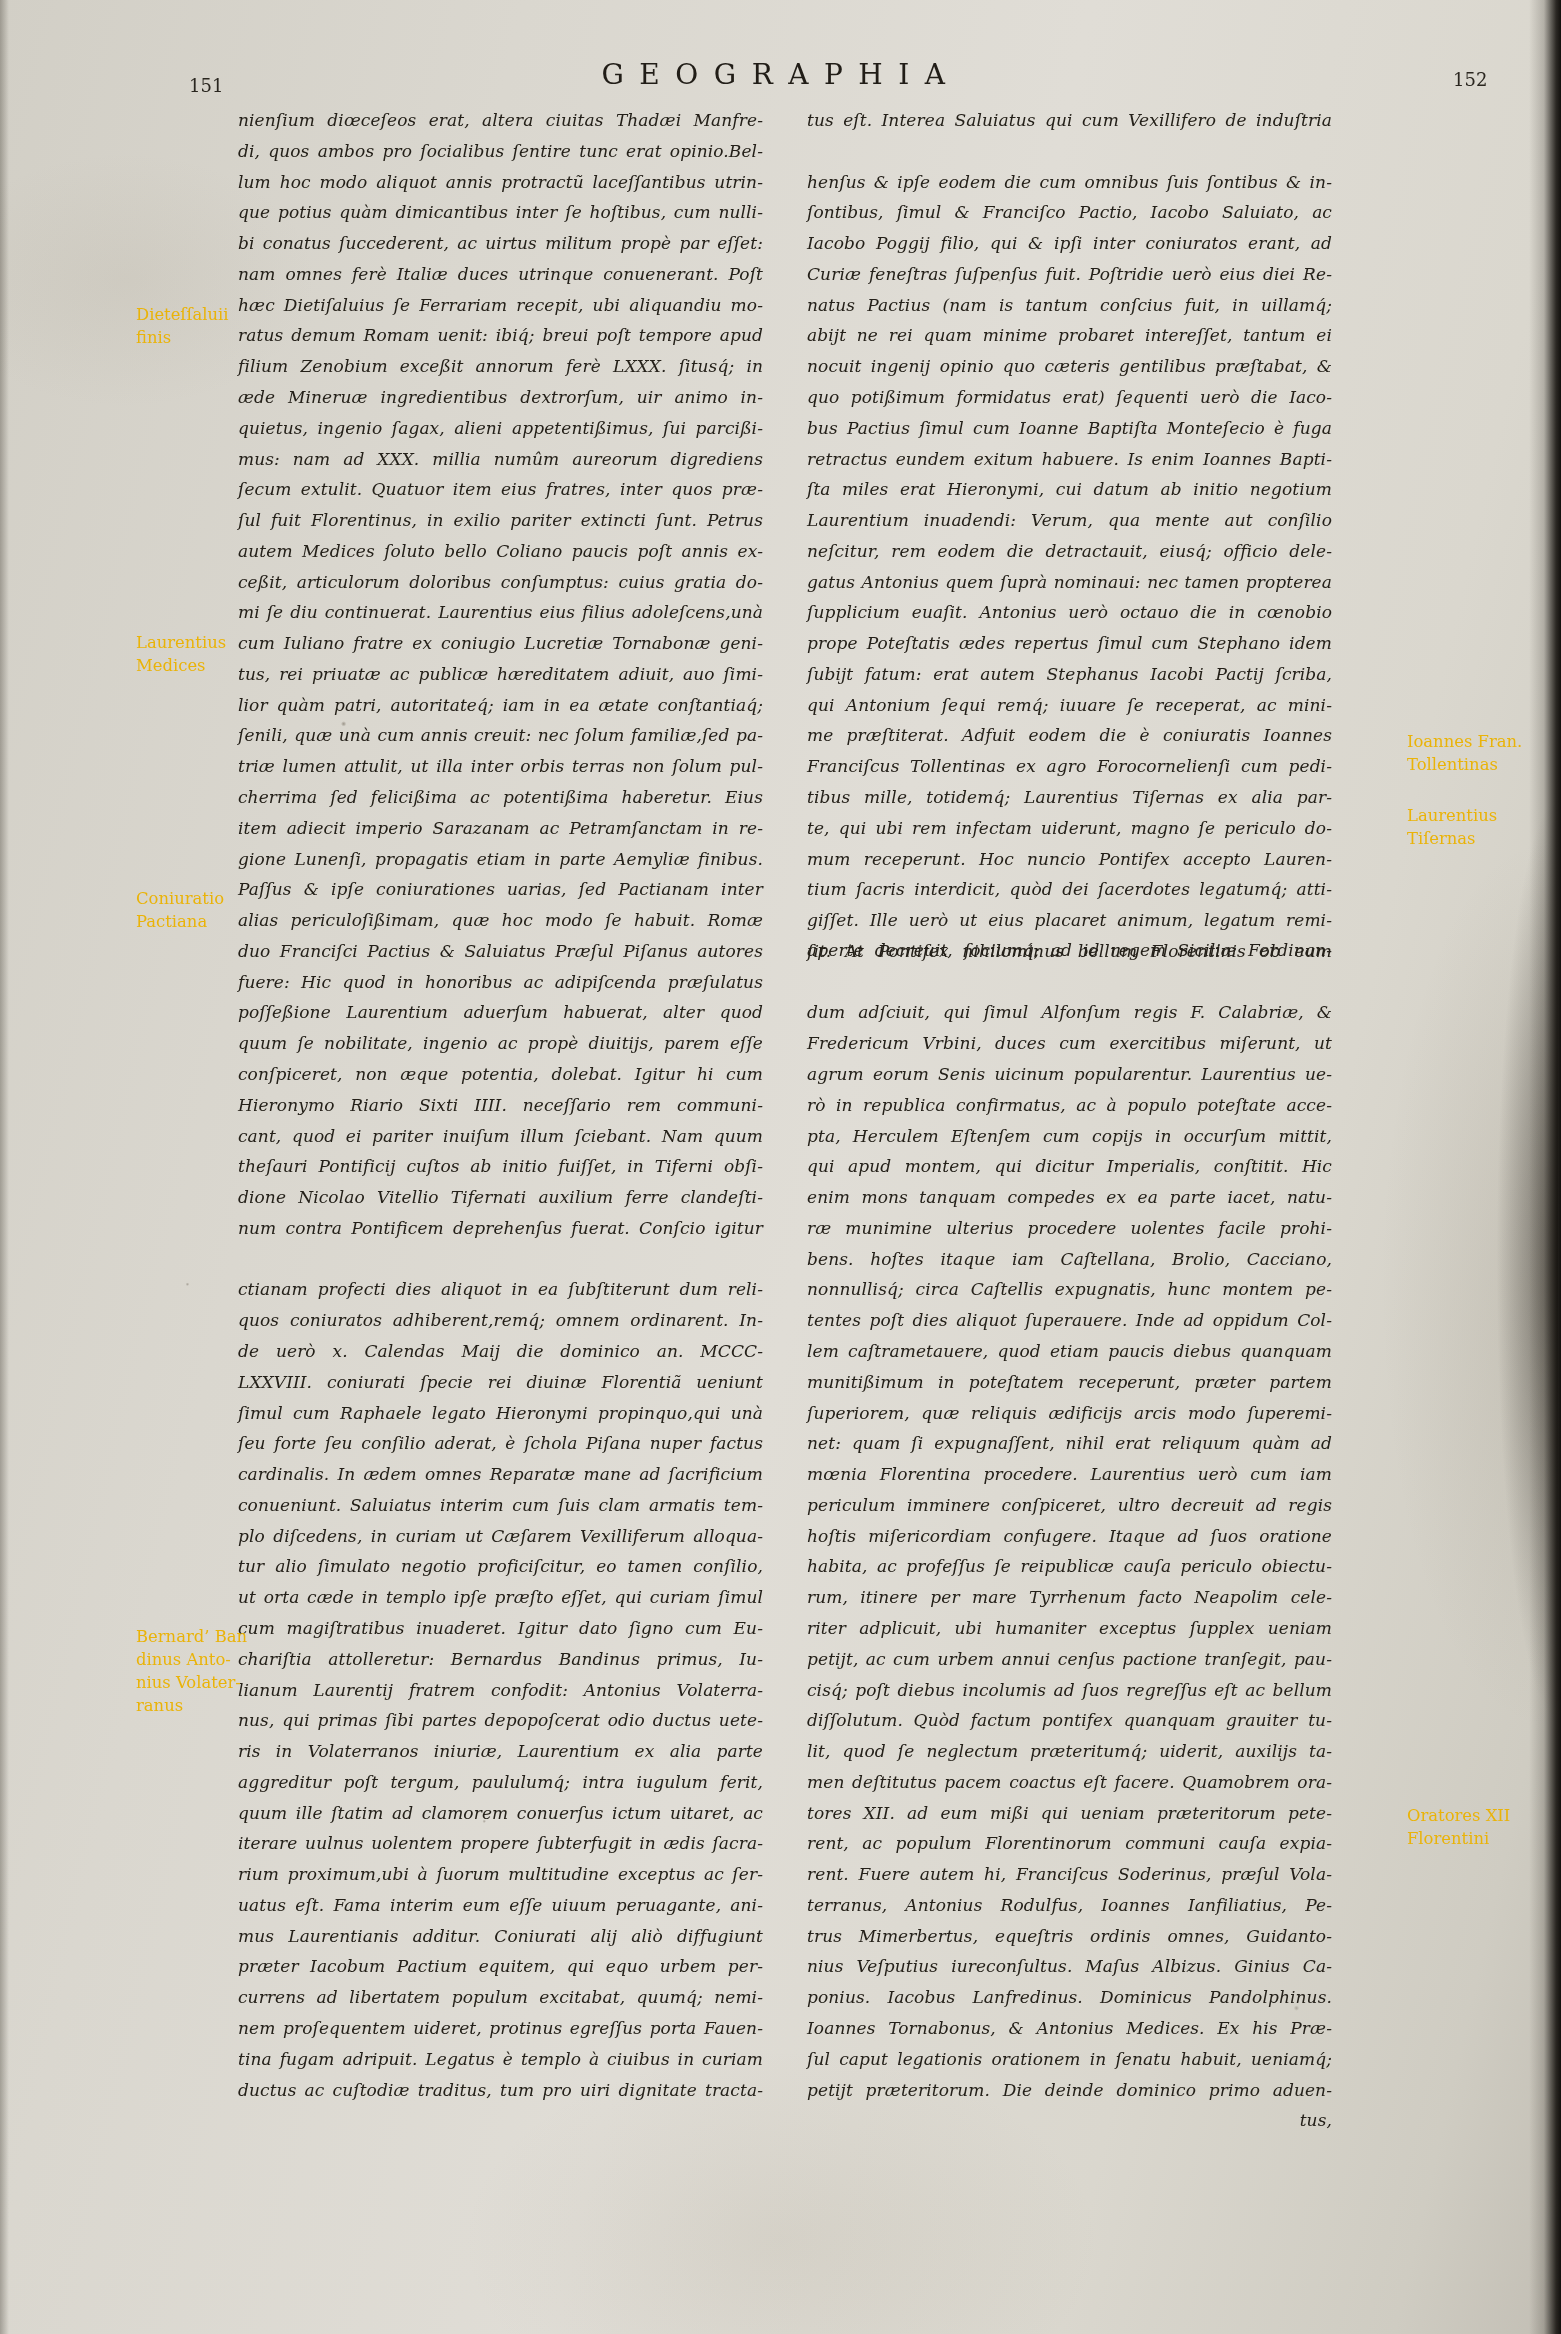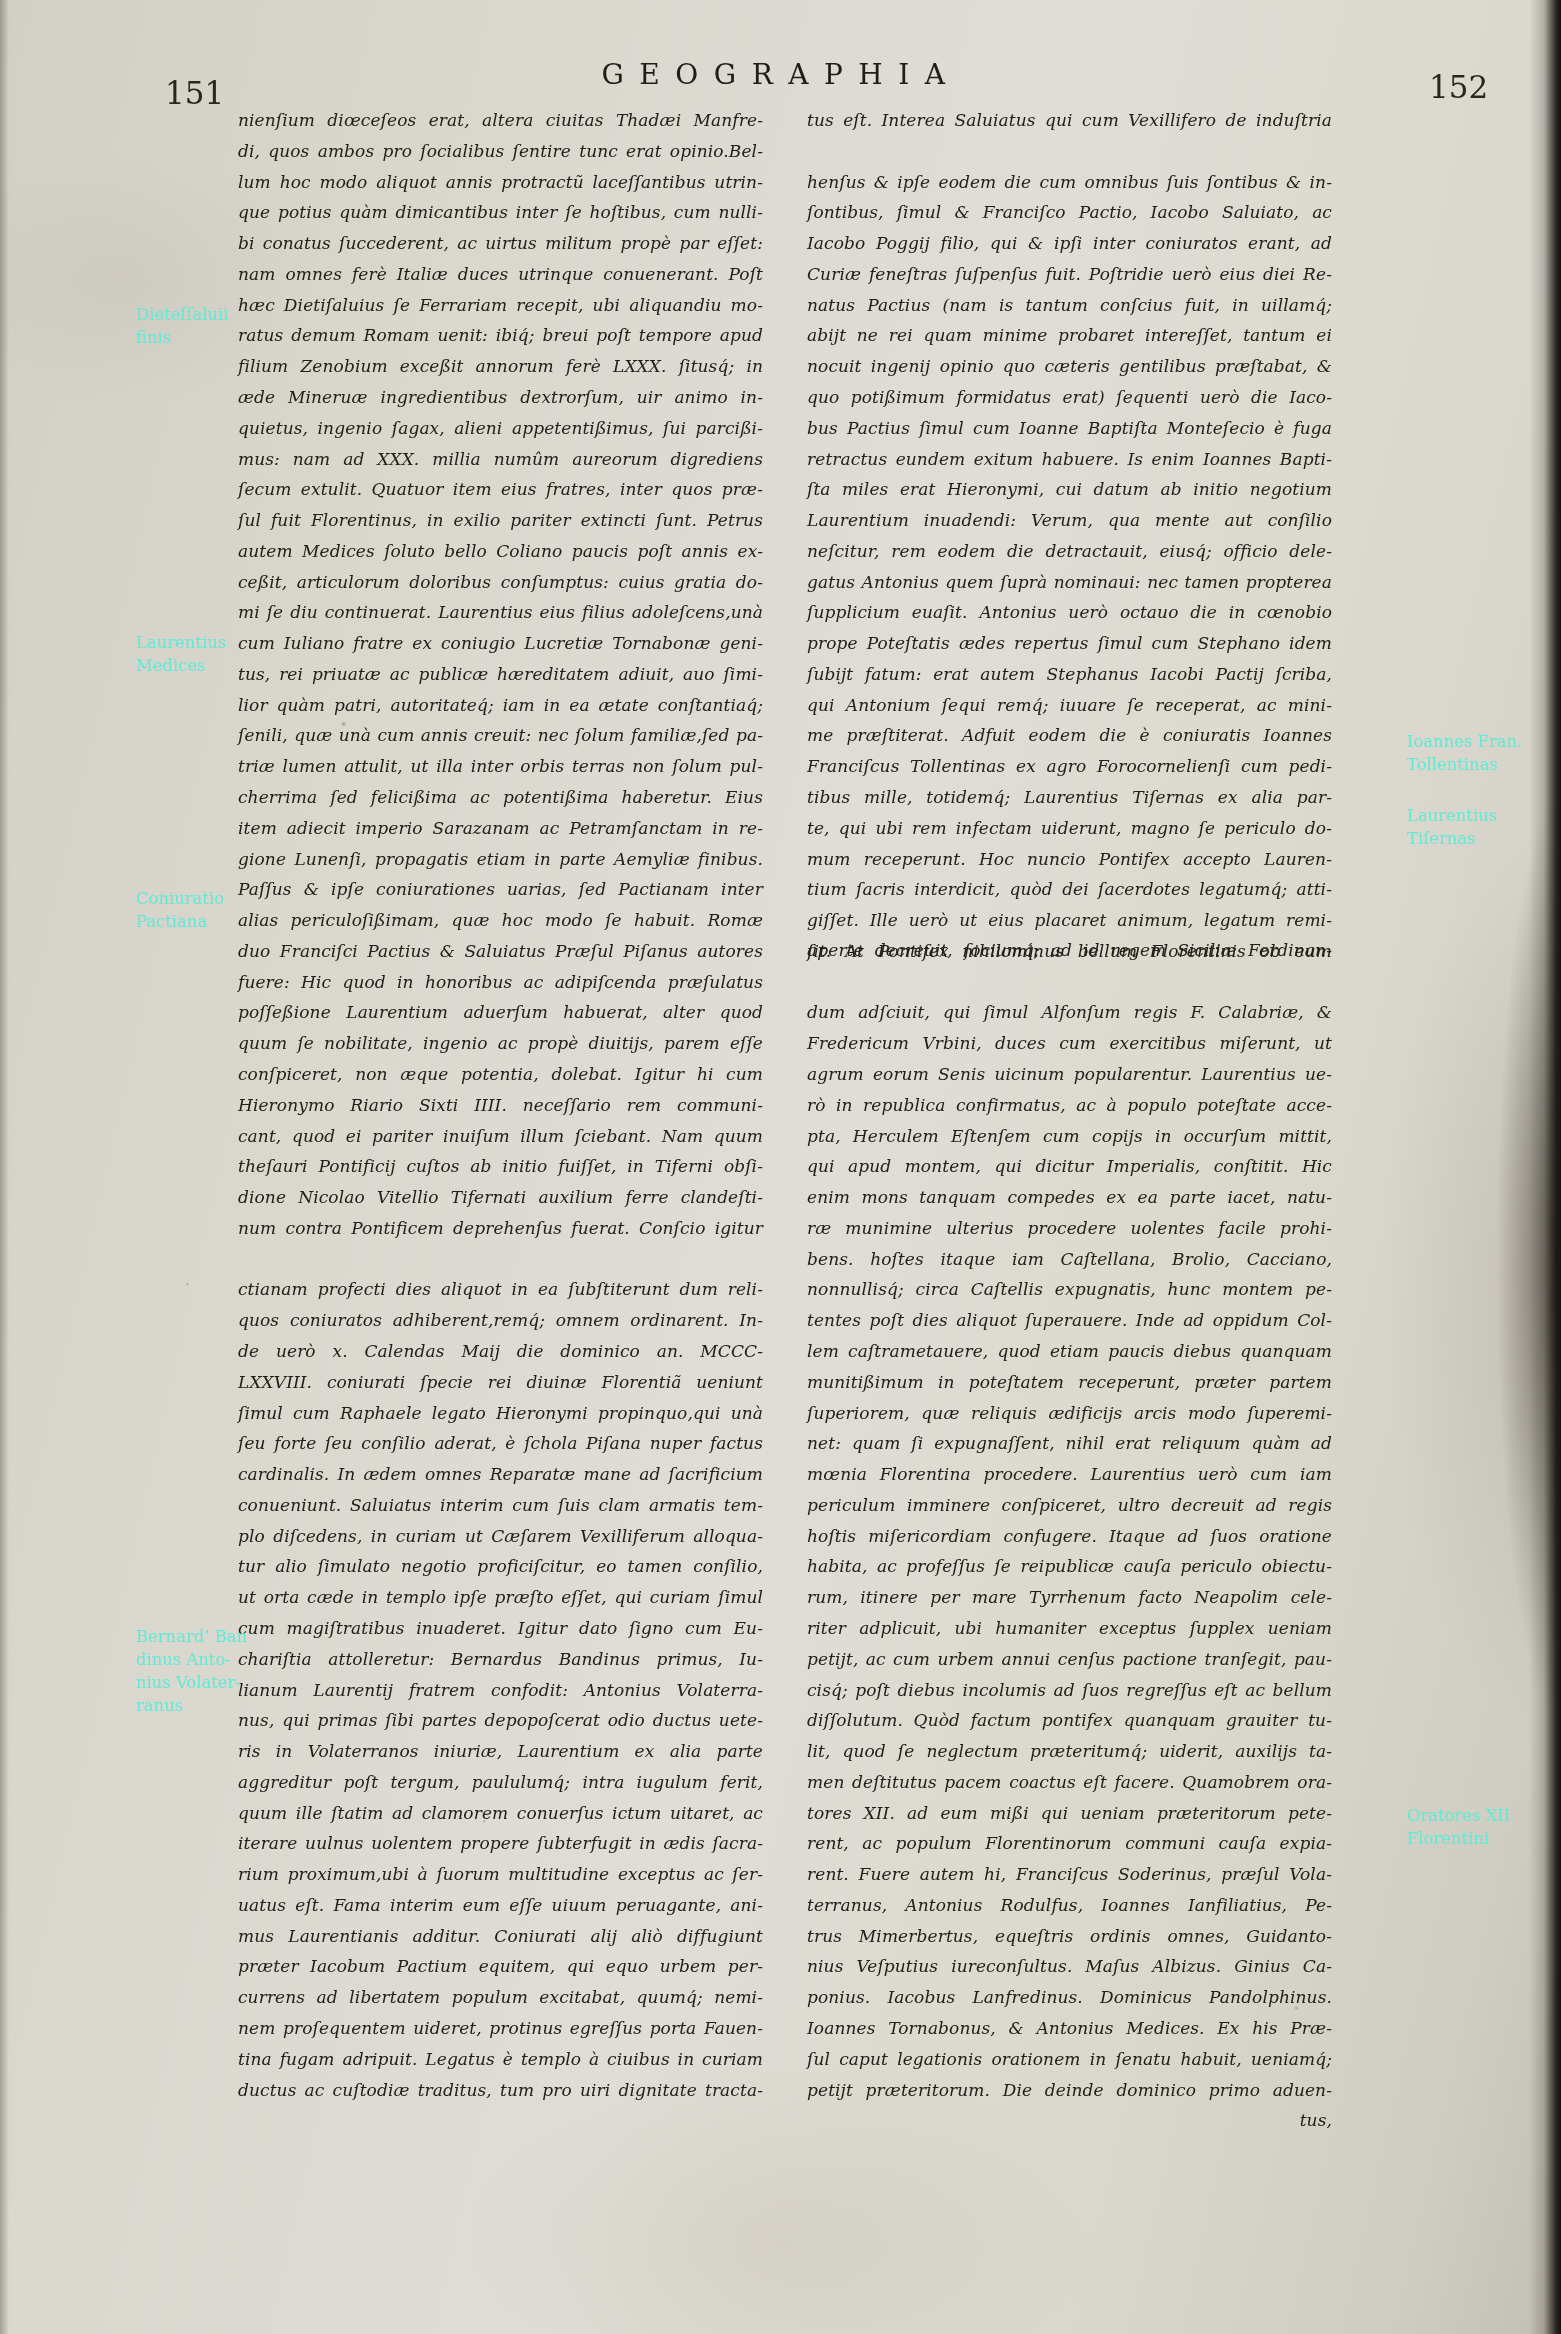--- a/index.html
+++ b/index.html
@@ -16,31 +16,31 @@
       radial-gradient(circle 1.8px at 64% 12%, rgba(90,80,65,0.45), transparent 100%),
       radial-gradient(circle 1.8px at 31% 78%, rgba(90,80,65,0.4), transparent 100%),
       radial-gradient(circle 2.7px at 83% 86%, rgba(90,80,65,0.35), transparent 100%),
       radial-gradient(circle 1.8px at 12% 55%, rgba(90,80,65,0.4), transparent 100%);}
   .left-gutter{position:absolute;left:0;top:0;width:9px;height:100%;
     background:linear-gradient(to right, rgba(60,55,45,0.35), rgba(60,55,45,0.0));}
   .edge-right{position:absolute;right:0;top:0;width:33px;height:100%;
     background:linear-gradient(to right, rgba(40,35,28,0) 0%, rgba(40,35,28,0.22) 45%, rgba(20,17,13,0.88) 82%, #0d0b09 100%);}
   .edge-bulge{position:absolute;right:3.6px;top:782px;width:64px;height:955px;
     background:radial-gradient(ellipse at 100% 50%, rgba(28,24,18,0.55), transparent 68%);}
-  .page-num{position:absolute;font-size:31px;color:#2a261f;}
+  .page-num{position:absolute;font-size:18px;color:#2a261f;margin-left:24px;}
   .title{position:absolute;top:58px;left:0;width:1562px;text-align:center;
     font-size:28px;letter-spacing:15.5px;color:#211d17;}
   .column{position:absolute;top:105px;width:525px;height:2055px;}
   .text-line{position:absolute;left:0;width:525px;height:31px;overflow:visible;
     font-style:italic;font-size:17px;line-height:31px;
     text-align:justify;text-align-last:justify;color:#242019;letter-spacing:0.1px;}
   .catchword{text-align-last:right;}
   .notes{position:absolute;top:105px;height:2055px;}
   .margin-note{position:absolute;left:0;font-size:16.4px;line-height:23px;
-    color:#5eead4;white-space:nowrap;}
+    color:#eab308;white-space:nowrap;}
 </style>
 </head>
 <body>
 
 <div id="stage">
   <div class="paper"></div>
   <div class="left-gutter"></div>
 
   <div class="page-num" style="left:165px;top:75px;">151</div>
 

